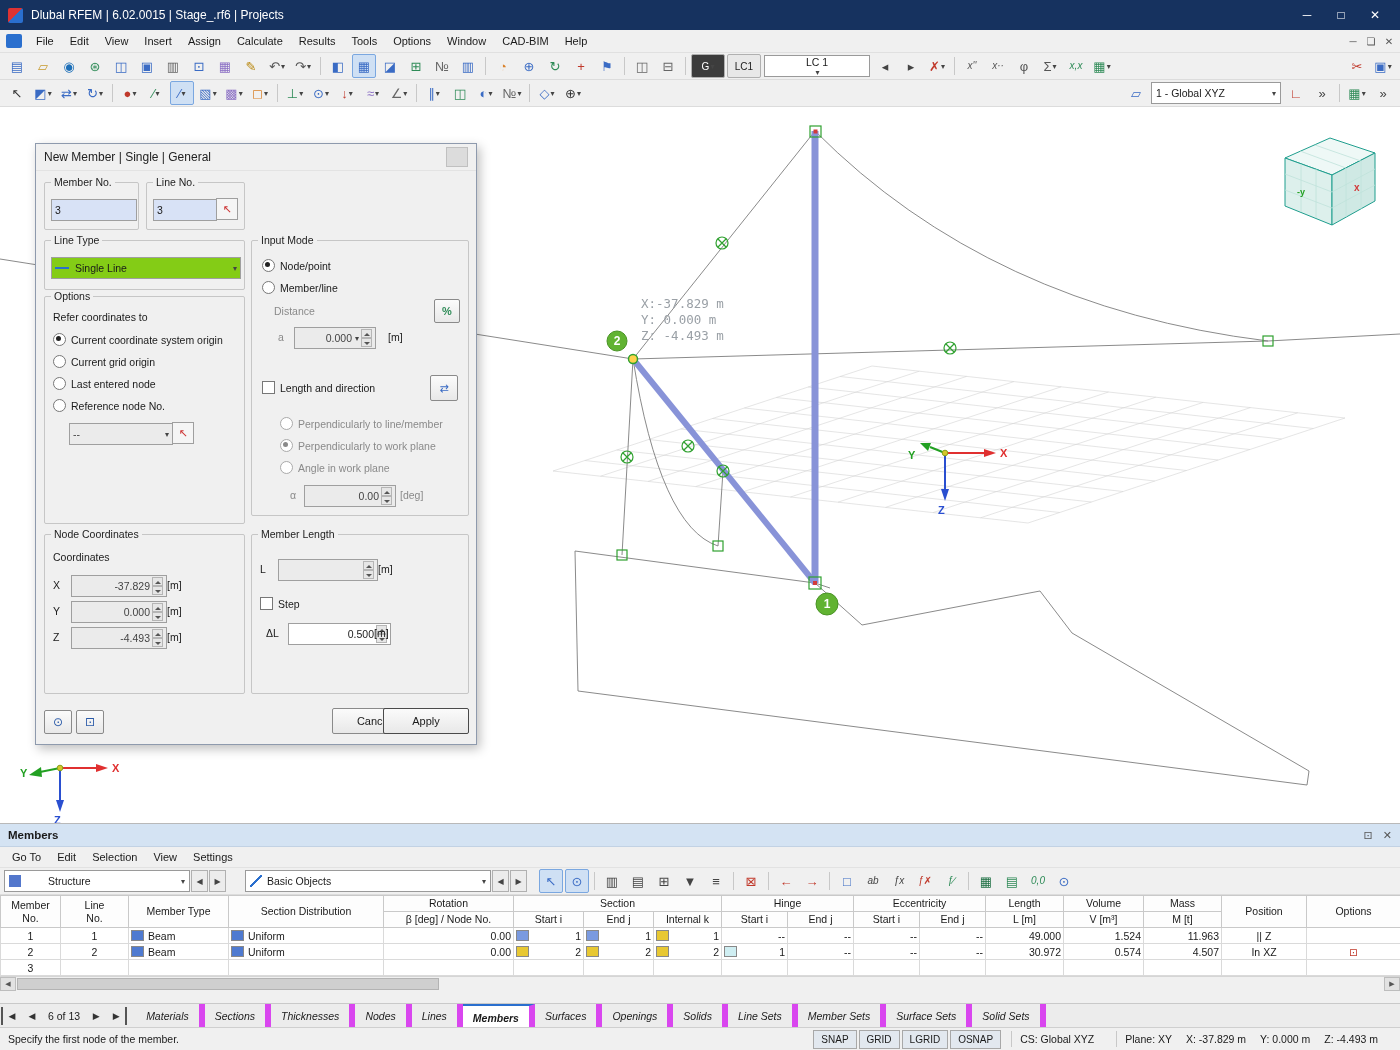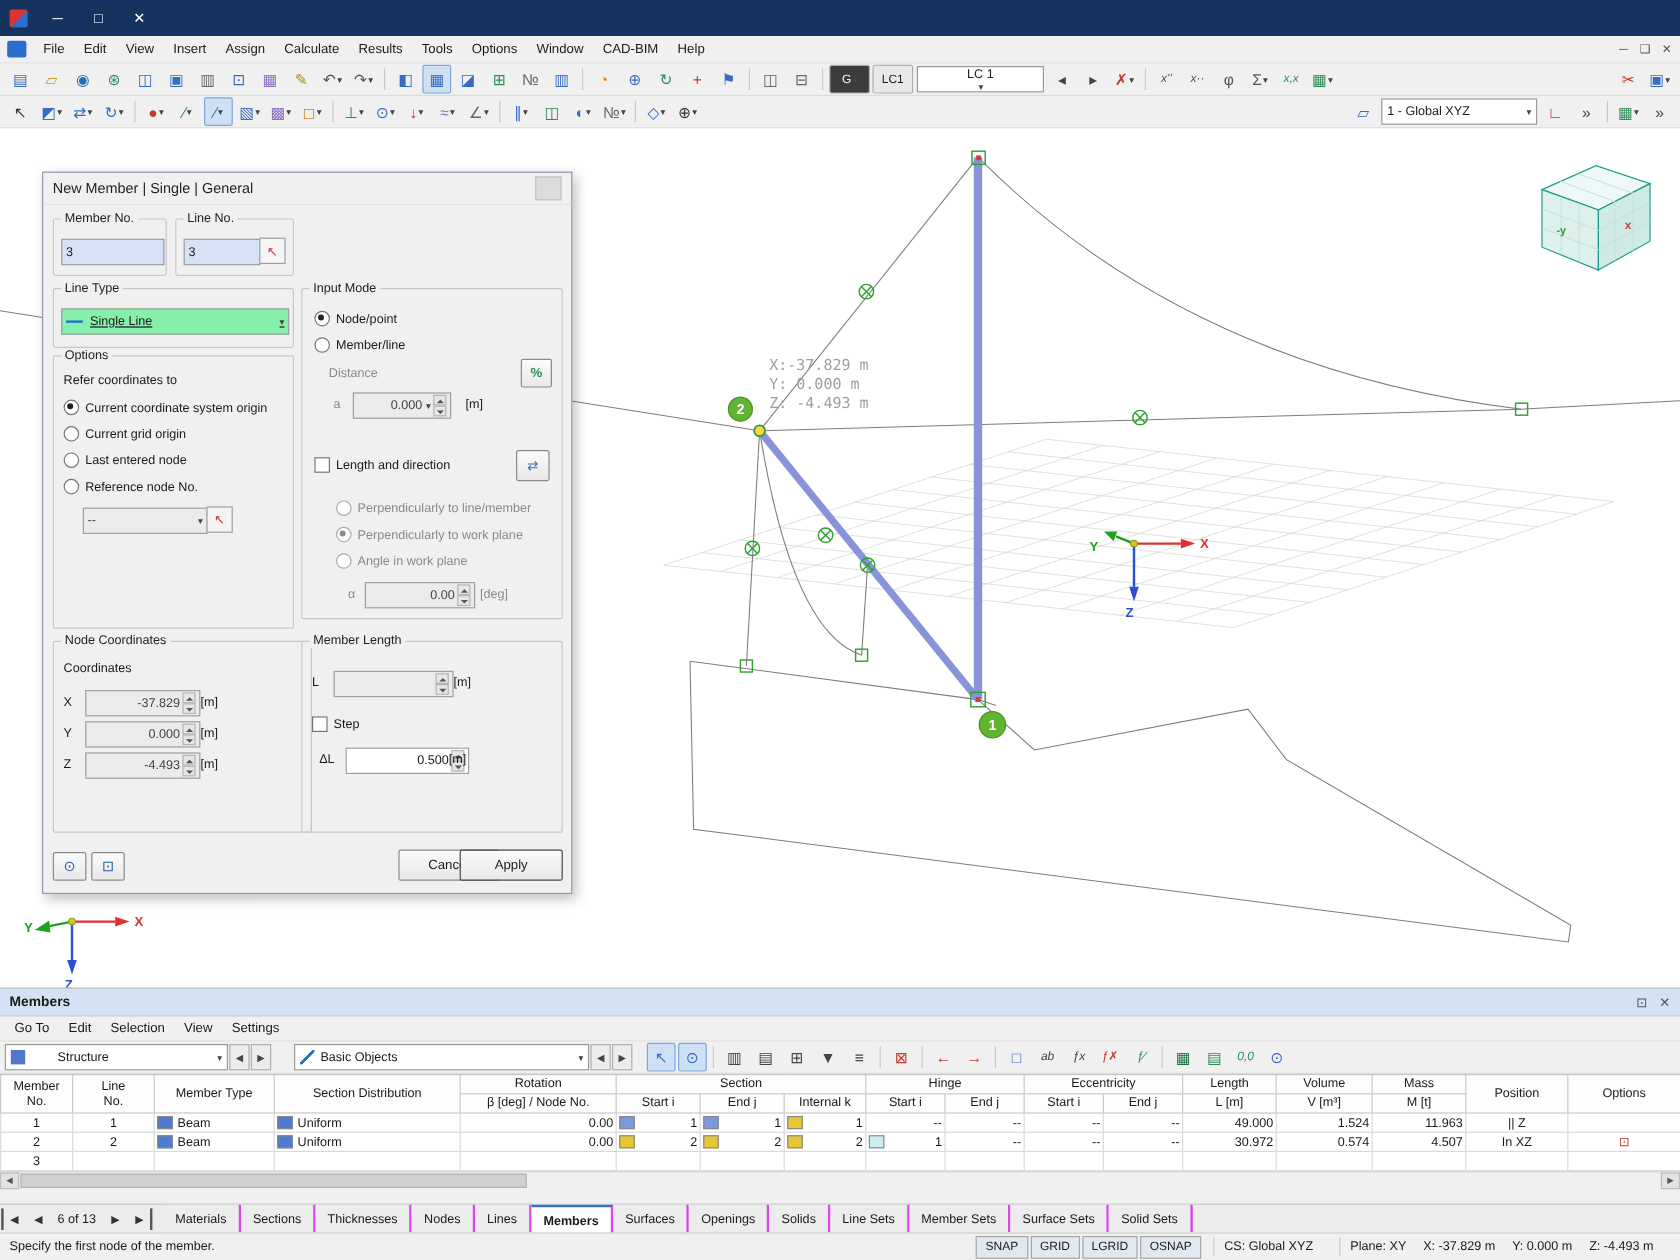--- a/index.html
+++ b/index.html
@@ -90,39 +90,40 @@
   .hscroll{height:14px;background:#f0f0f0;border-top:1px solid #d5d5d5;display:flex;align-items:center;}
   .hs-arrow{width:14px;height:12px;background:#e2e2e2;border:1px solid #bdbdbd;font-size:7px;display:flex;align-items:center;justify-content:center;color:#555;}
   .hs-thumb{width:420px;height:10px;background:#cfcfcf;border:1px solid #b3b3b3;margin:0 1px;}
 
   
   .tabsrow{position:absolute;top:1003px;left:0;width:1400px;height:24px;background:#ececec;border-top:1px solid #c9c9c9;display:flex;align-items:center;}
   .navbtn{width:18px;height:18px;display:flex;align-items:center;justify-content:center;font-size:9px;color:#333;margin:0 1px;}
   .navbtn.bar{border-left:2px solid #555;}
   .navbtn.bar2{border-right:2px solid #555;}
   .navcount{font-size:10.5px;margin:0 6px;}
-  .tab{height:23px;display:flex;align-items:center;padding:0 10px;border-right:2px solid #d946ef;font-size:10.5px;background:#ececec;}
+  .tab{height:23px;display:flex;align-items:center;padding:0 10px;border-right:6px solid #d946ef;font-size:10.5px;background:#ececec;font-style:italic;}
   .tab.active{background:#fff;border-top:2px solid #2a6fce;font-weight:bold;}
 
   
   .statusbar{position:absolute;top:1027px;left:0;width:1400px;height:23px;background:#f0f0f0;border-top:1px solid #cfcfcf;display:flex;align-items:center;padding:0 8px;box-sizing:border-box;font-size:10.5px;}
   .sb-hint{flex:1;}
   .sbtoggle{height:17px;display:flex;align-items:center;padding:0 7px;border:1px solid #a8a8a8;background:#e2e8ef;margin-right:2px;font-size:10px;}
   .sb-sep{width:1px;height:16px;background:#c8c8c8;margin:0 8px;}
   .sb-item{white-space:nowrap;margin-right:14px;}
 
   
 </style>
 </head>
 <body>
 
 <div class="app">
 
   <div class="titlebar">
     <div class="logo"></div>
+    <div class="ttext">Dlubal RFEM | 6.02.0015 | Stage_.rf6 | Projects</div>
     <div class="wbtn">─</div>
     <div class="wbtn">□</div>
     <div class="wbtn">✕</div>
   </div>
 
   <div class="menubar">
     <div class="appmenu-ic"></div>
     <span style="display:flex;">
         <span class="menu-item">File</span>
         <span class="menu-item">Edit</span>
@@ -528,21 +529,21 @@
         <div class="fld hl" style="left:6px;top:16px;width:56px;">
             <span class="val">3</span>
           </div>
         <div class="pick" style="left:69px;top:15px;">
             <span>↖</span>
           </div>
       </div>
 
       <div class="grp" style="left:8px;top:96px;width:199px;height:48px;">
         <span class="glabel">Line Type</span>
-        <div class="fld" style="left:6px;top:16px;width:182px;background:#86efac;text-decoration:underline;">
+        <div class="fld" style="left:6px;top:16px;width:182px;background:#84cc16;">
           <span style="width:14px;height:2px;background:#2a6fce;margin-right:6px;"></span>
           <span class="val">Single Line</span>
             <span class="dd-caret">▾</span>
         </div>
       </div>
 
       <div class="grp" style="left:8px;top:152px;width:199px;height:226px;">
         <span class="glabel">Options</span>
         <span class="ulabel" style="left:8px;top:14px;">Refer coordinates to</span>
         <div class="radio sel" style="left:8px;top:36px;">
@@ -617,21 +618,21 @@
         <div class="fld dis" style="left:52px;top:244px;width:84px;">
             <span class="val r">0.00</span>
             <span class="spin">
               <i class="up"></i>
               <i class="dn"></i>
             </span>
           </div>
         <span class="ulabel dis" style="left:148px;top:248px;">[deg]</span>
       </div>
 
-      <div class="grp" style="left:8px;top:390px;width:199px;height:158px;padding-left:15px;">
+      <div class="grp" style="left:8px;top:390px;width:199px;height:158px;">
         <span class="glabel">Node Coordinates</span>
         <span class="ulabel" style="left:8px;top:16px;">Coordinates</span>
         <span class="ulabel" style="left:8px;top:44px;">X</span>
         <div class="fld dis" style="left:26px;top:40px;width:88px;">
             <span class="val r">-37.829</span>
             <span class="spin">
               <i class="up"></i>
               <i class="dn"></i>
             </span>
           </div>

